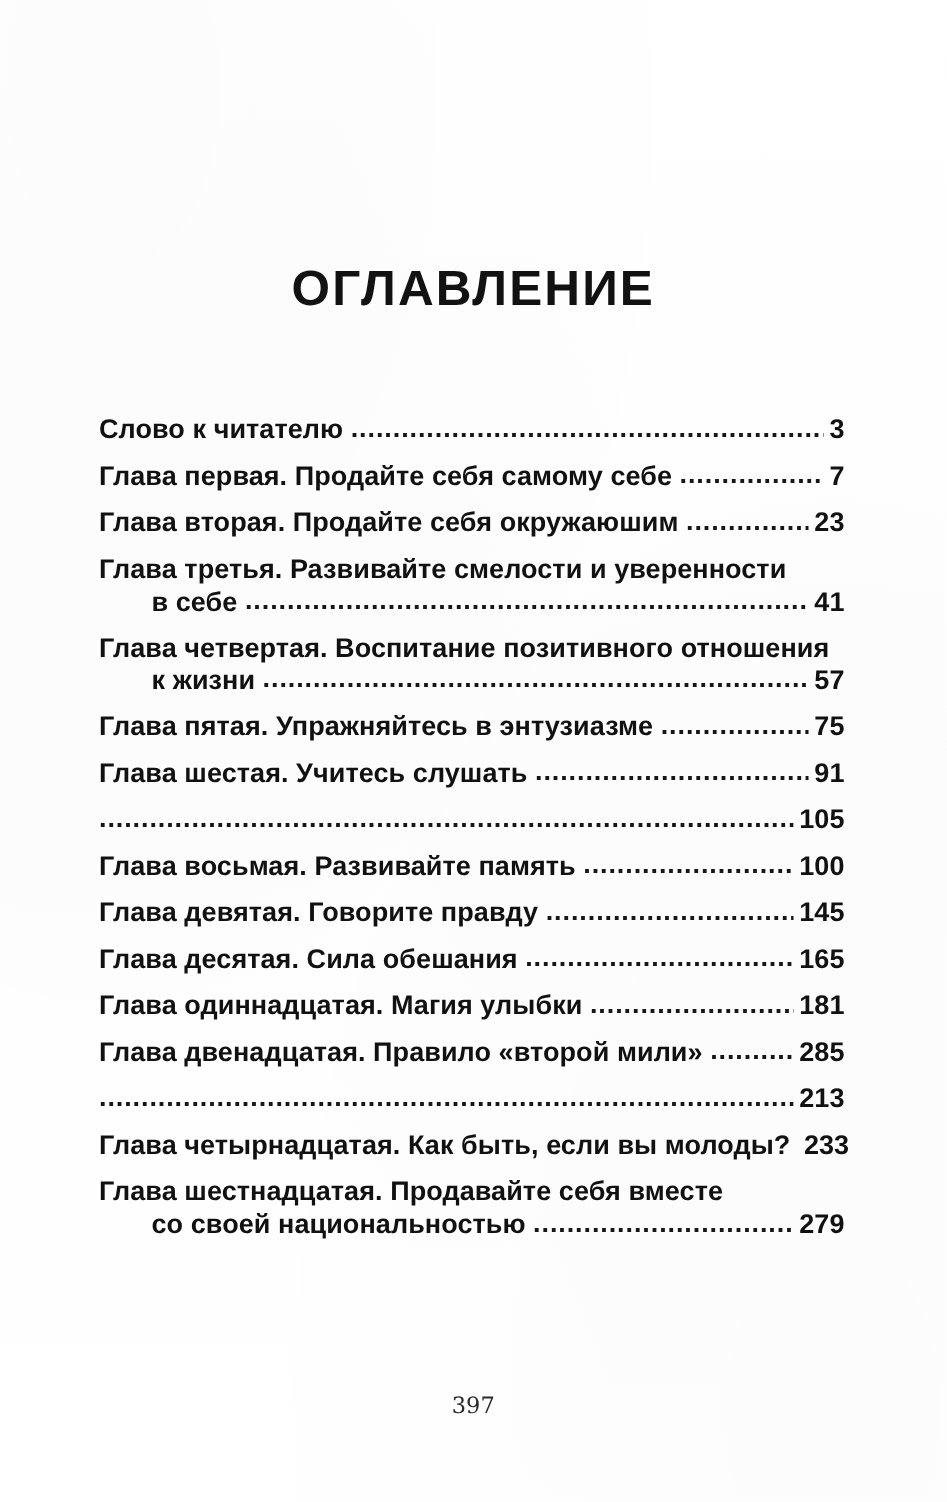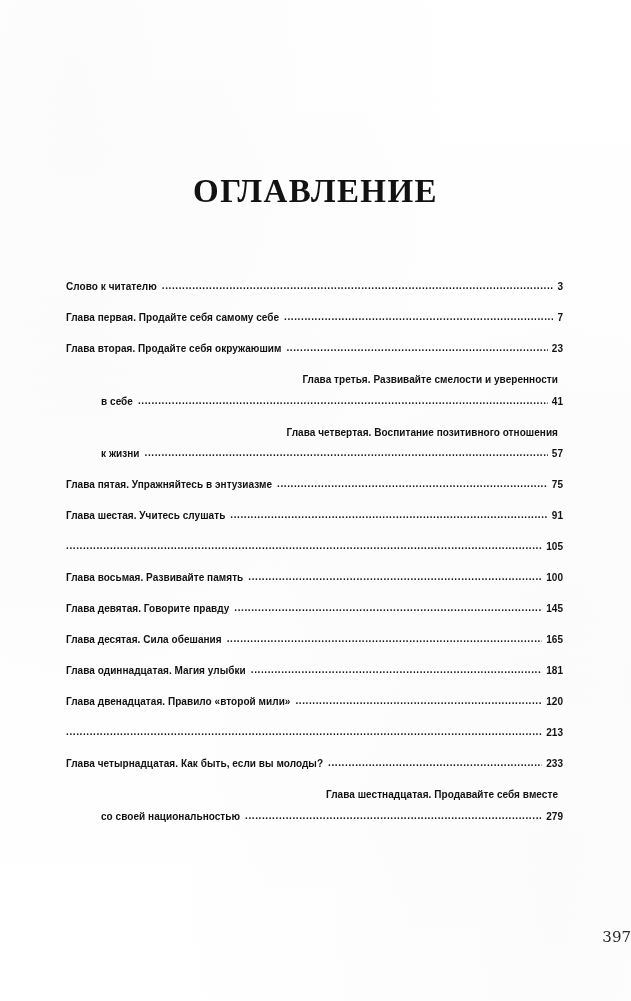--- a/index.html
+++ b/index.html
@@ -32,21 +32,21 @@
       linear-gradient(180deg, #ffffff 0%, #fdfdfd 50%, #ffffff 100%);
     pointer-events: none;
   }
 
   .doc-title {
     position: absolute;
     top: 173px;
     left: 0;
     width: 631px;
     text-align: center;
-    font-family: Liberation Serif, serif;
+    font-family: Liberation Sans, sans-serif;
     font-size: 33px;
     font-weight: 700;
     letter-spacing: 1.4px;
     color: #121212;
     white-space: nowrap;
   }
 
   .toc {
     position: absolute;
     top: 276px;
@@ -55,26 +55,25 @@
   }
 
   .toc-entry {
     margin-bottom: 9.5px;
   }
 
   .toc-line {
     display: flex;
     align-items: baseline;
     width: 100%;
-    font-size: 10px;
+    font-size: 18px;
     font-weight: 700;
     line-height: 21.5px;
     color: #111111;
     letter-spacing: 0.05px;
-    justify-content: flex-end;
   }
 
   .toc-line.indented .entry-title {
     padding-left: 35px;
   }
 
   .entry-title {
     white-space: nowrap;
     flex: 0 0 auto;
   }
@@ -105,21 +104,21 @@
     font-weight: 700;
     white-space: nowrap;
     color: #111111;
   }
 
   .folio {
     position: absolute;
     top: 928px;
     left: 0;
     width: 631px;
-    text-align: right;
+    text-align: center;
     font-family: "DejaVu Serif", "Liberation Serif", serif;
     font-size: 15px;
     font-weight: 400;
     color: #2a2a2a;
   }
 </style>
 </head>
 <body>
 
 <div class="page">
@@ -214,21 +213,21 @@
         <div class="toc-line">
           <span class="entry-title has-gap">Глава одиннадцатая. Магия улыбки</span>
           <span class="leader"></span>
           <span class="entry-page">181</span>
         </div>
       </div>
       <div class="toc-entry">
         <div class="toc-line">
           <span class="entry-title has-gap">Глава двенадцатая. Правило «второй мили»</span>
           <span class="leader"></span>
-          <span class="entry-page">120</span>
+          <span class="entry-page">285</span>
         </div>
       </div>
       <div class="toc-entry">
         <div class="toc-line">
           <span class="leader"></span>
           <span class="entry-page">213</span>
         </div>
       </div>
       <div class="toc-entry">
         <div class="toc-line">

